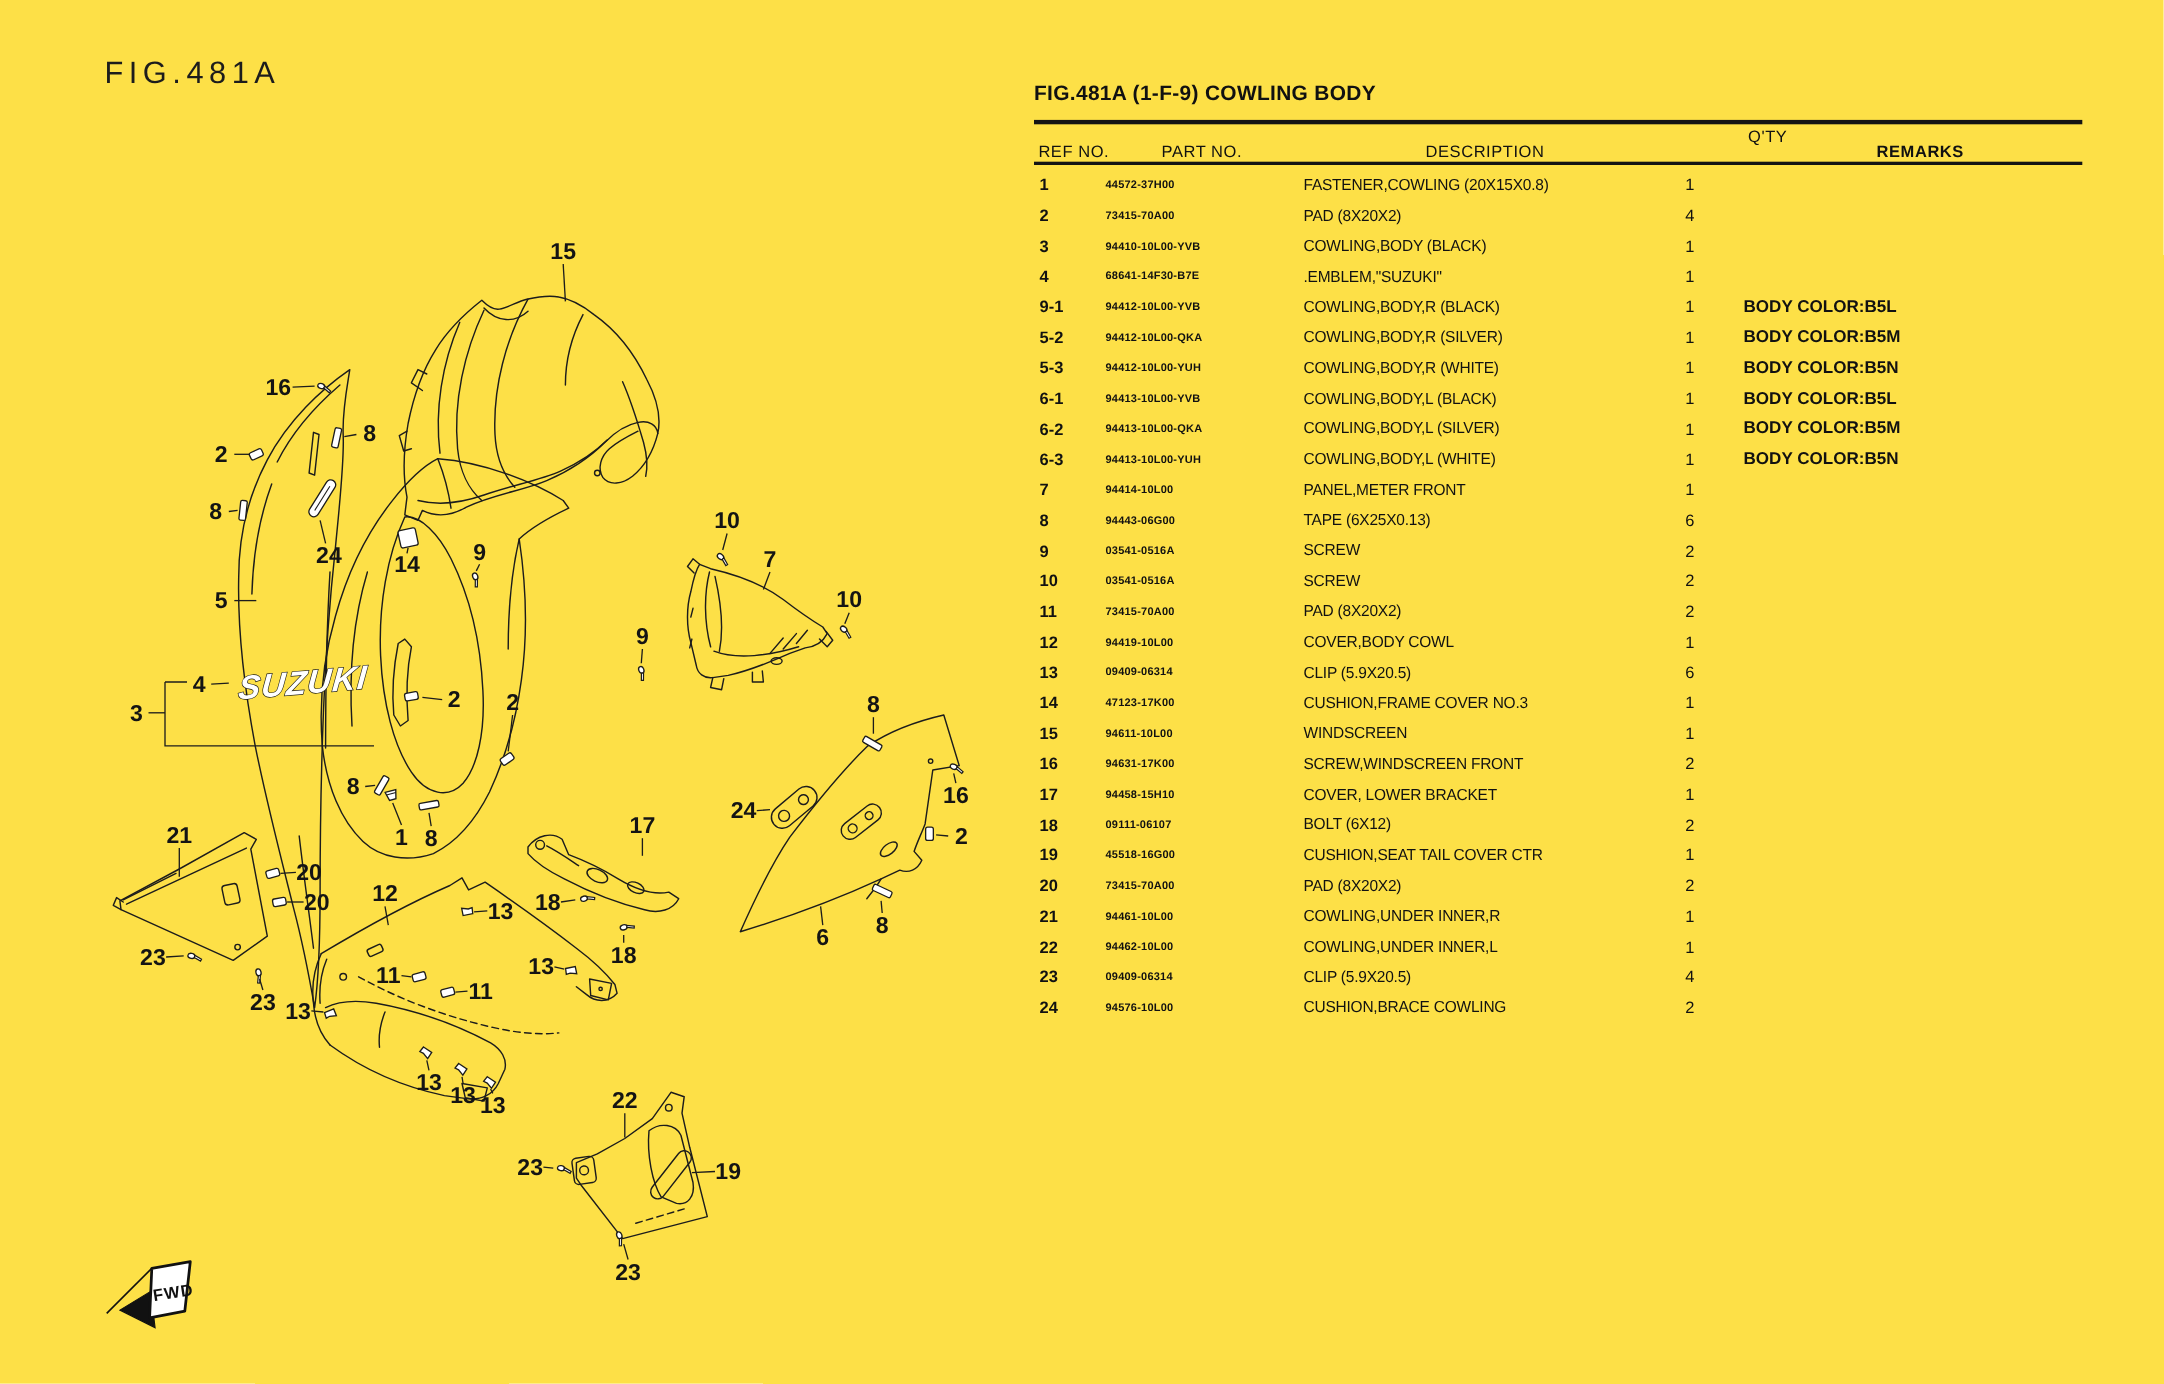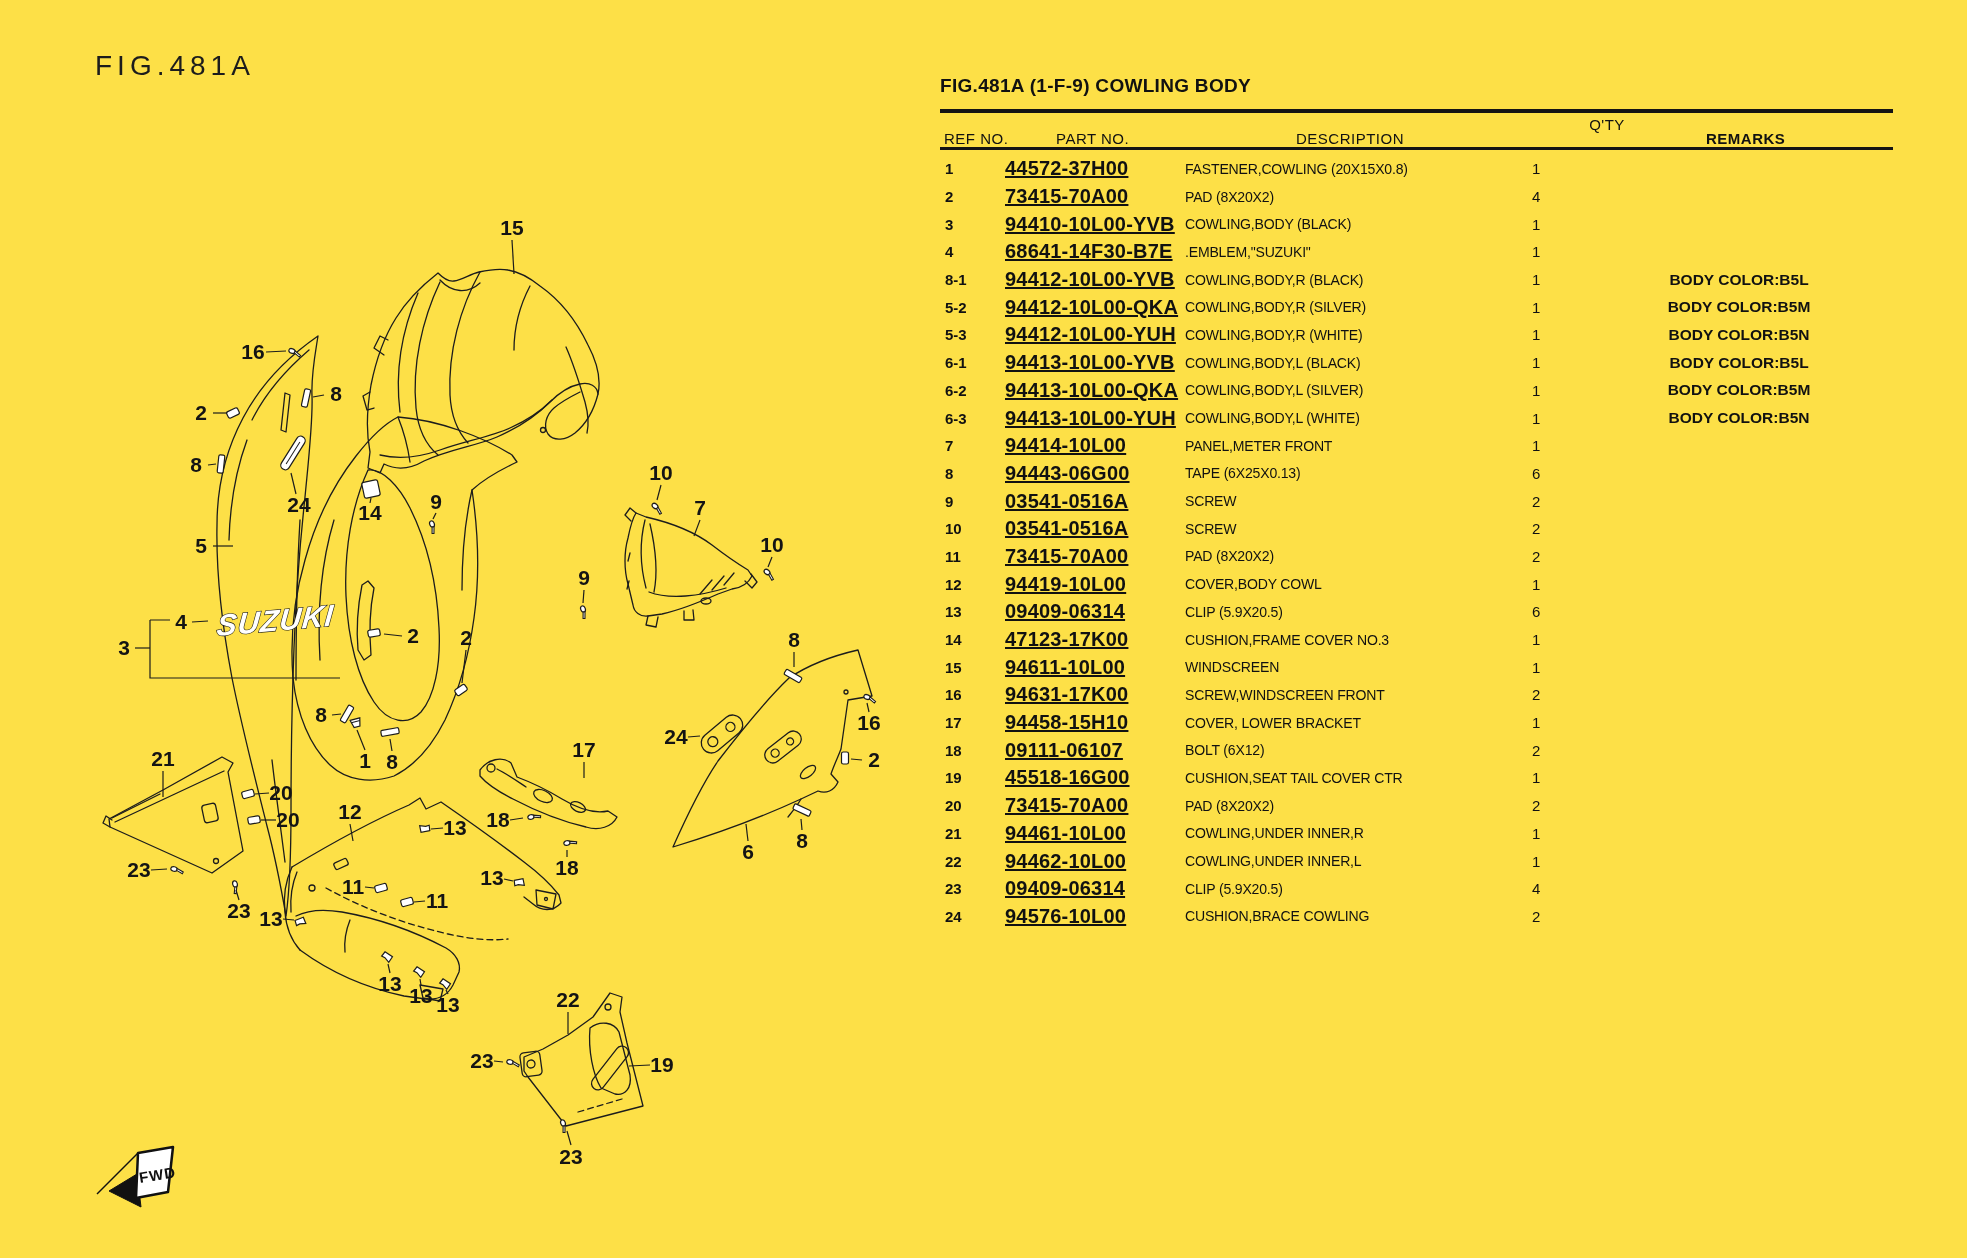--- a/index.html
+++ b/index.html
@@ -21,24 +21,24 @@
   .rule2{top:92px;height:3px;}
   .hcell{position:absolute;font-size:15px;letter-spacing:0.5px;white-space:nowrap;}
   .qty-h{left:632px;top:61px;width:70px;text-align:center;}
   .h-ref{left:4px;top:75px;}
   .h-part{left:116px;top:75px;}
   .h-desc{left:356px;top:75px;}
   .h-rem{left:766px;top:75px;font-weight:bold;}
   .rows{position:absolute;left:0;top:100px;width:953px;}
   .prow{display:grid;grid-template-columns:60px 180px 347px 53px auto;height:27.7px;align-items:center;padding-left:5px;}
   .c-ref{font-weight:bold;font-size:15px;}
-  .c-part{font-weight:bold;font-size:20px;letter-spacing:0.2px;text-decoration:underline;}
+  .c-part{font-weight:bold;font-size:10px;letter-spacing:0.2px;}
   .c-desc{font-size:14.5px;letter-spacing:-0.2px;transform:scaleX(0.97);transform-origin:left center;white-space:nowrap;}
   .c-qty{font-size:15px;}
-  .c-rem{font-weight:bold;font-size:15.5px;white-space:nowrap;text-align:center;}
+  .c-rem{font-weight:bold;font-size:15.5px;white-space:nowrap;}
 </style>
 </head>
 <body>
 
 <div class="page">
 
   <div class="fig-label">FIG.481A</div>
 
   <svg class="diagram" id="diagram-svg" width="930" height="1258" viewBox="0 0 930 1258" xmlns="http://www.w3.org/2000/svg">
     <defs>
@@ -358,21 +358,21 @@
           <div class="c-rem"></div>
         </div>
         <div class="prow">
           <div class="c-ref">4</div>
           <div class="c-part">68641-14F30-B7E</div>
           <div class="c-desc">.EMBLEM,"SUZUKI"</div>
           <div class="c-qty">1</div>
           <div class="c-rem"></div>
         </div>
         <div class="prow">
-          <div class="c-ref">8-1</div>
+          <div class="c-ref">9-1</div>
           <div class="c-part">94412-10L00-YVB</div>
           <div class="c-desc">COWLING,BODY,R (BLACK)</div>
           <div class="c-qty">1</div>
           <div class="c-rem">BODY COLOR:B5L</div>
         </div>
         <div class="prow">
           <div class="c-ref">5-2</div>
           <div class="c-part">94412-10L00-QKA</div>
           <div class="c-desc">COWLING,BODY,R (SILVER)</div>
           <div class="c-qty">1</div>

